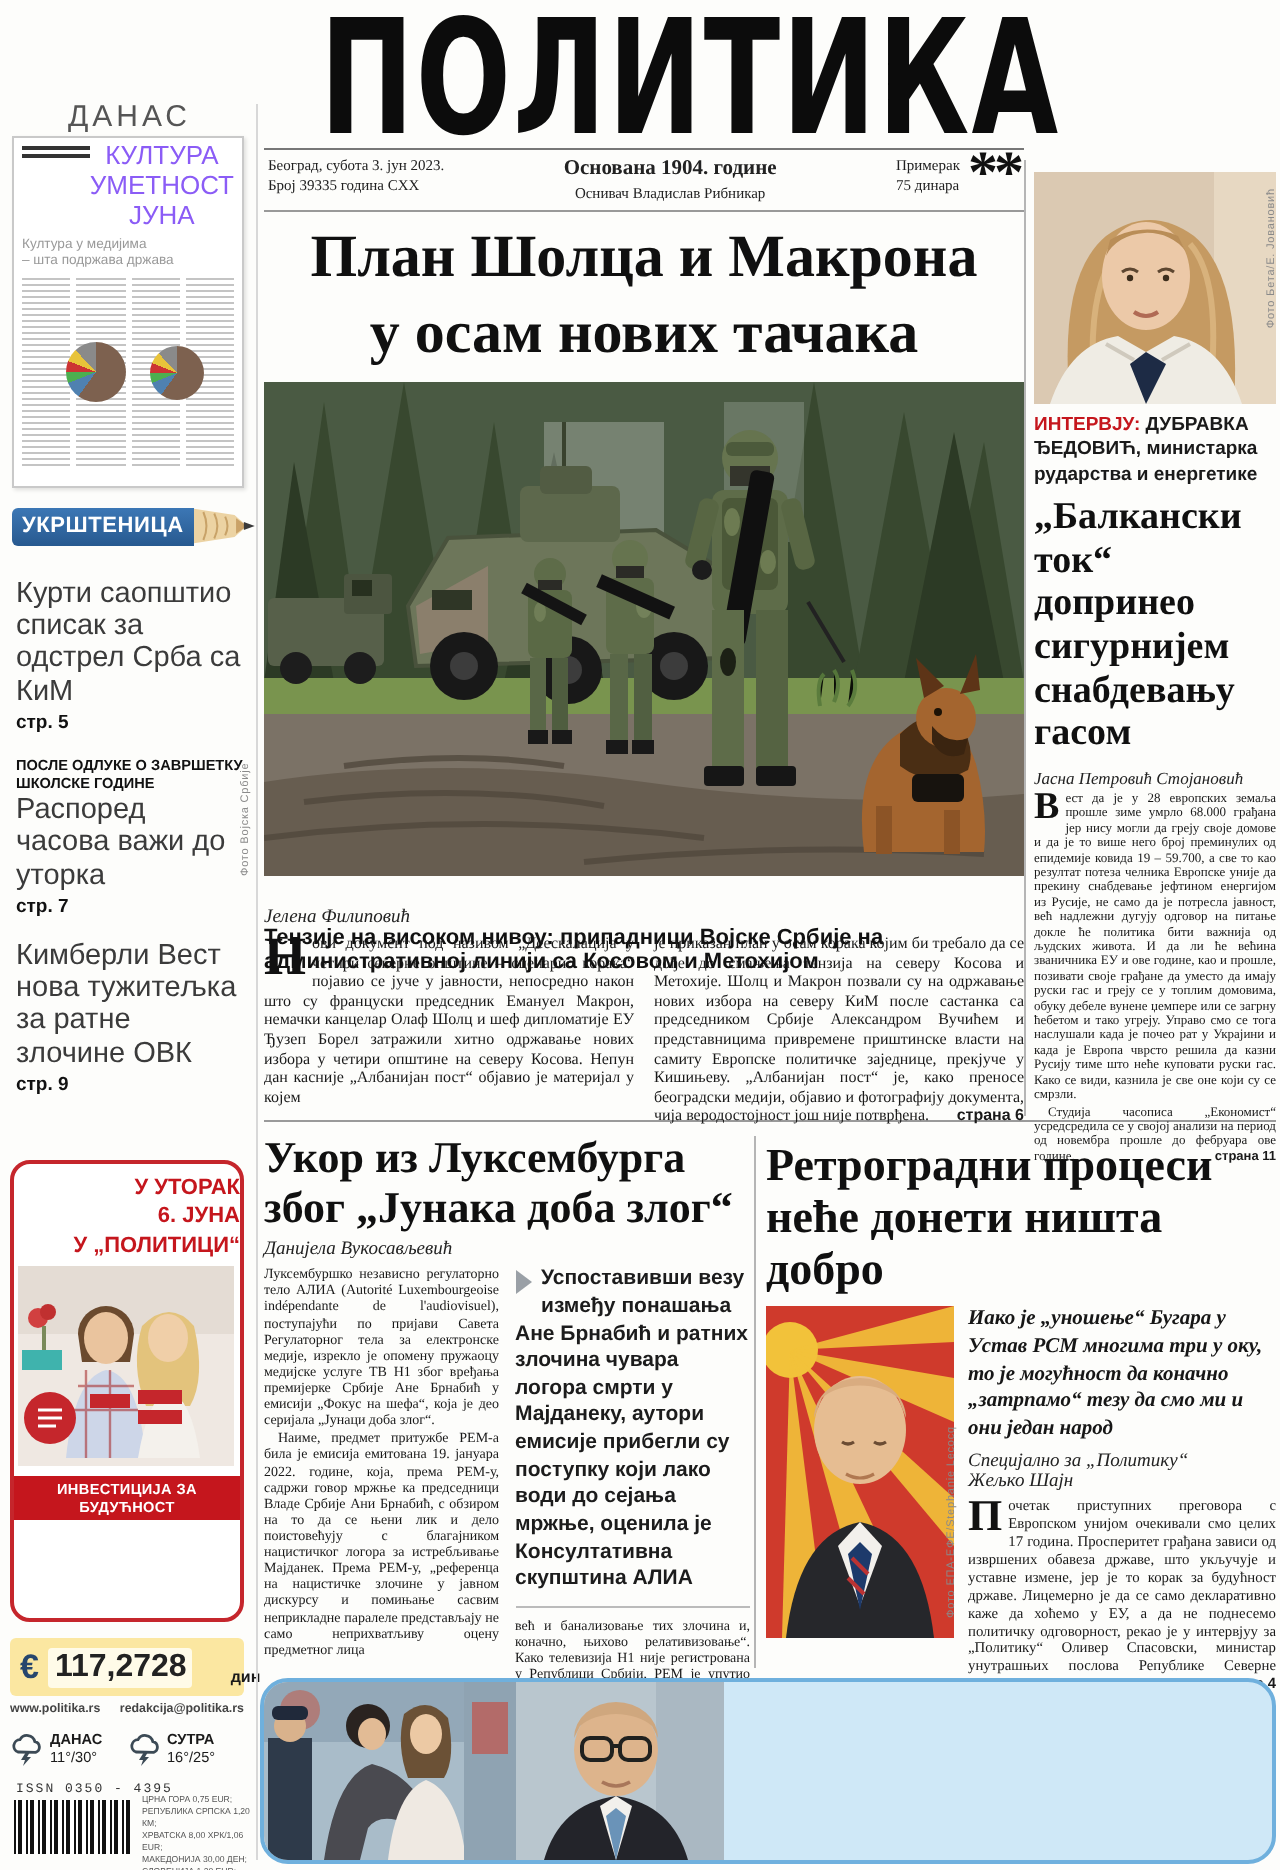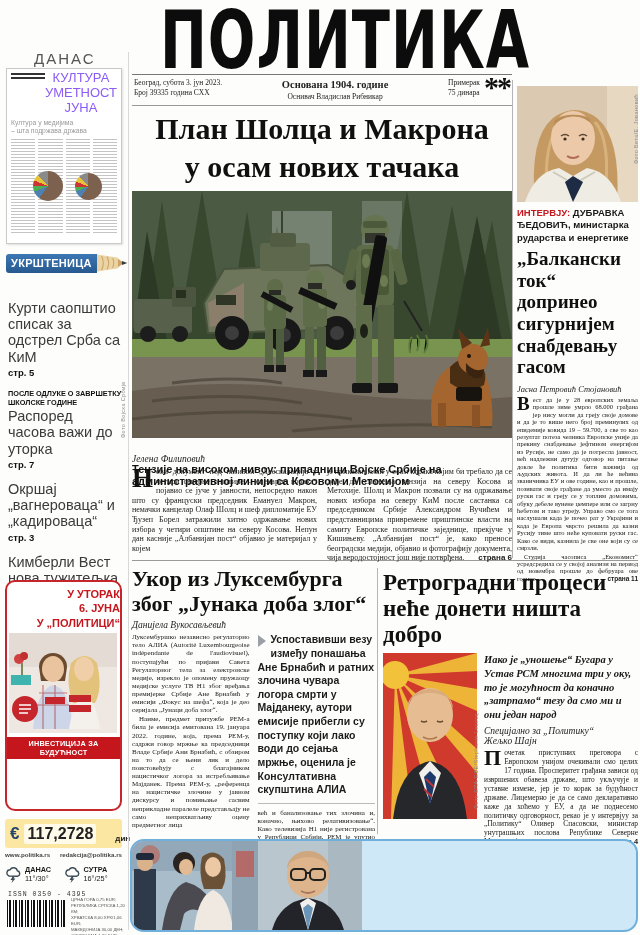--- a/index.html
+++ b/index.html
@@ -64,21 +64,21 @@
   .pv-blue{text-align:center;color:#8b5cf6;font-size:13px;line-height:1.15;margin-top:-2px}
   .pv-sub{color:#9a9a9a;font-size:6.8px;line-height:1.2;margin-top:3px}
   .fcols{display:flex;gap:3px;margin-top:4px}
   .fline{flex:1;height:96px;background:repeating-linear-gradient(to bottom,#c4c4c4 0 1px,transparent 1px 3px)}
   .pie{border-radius:50%;position:absolute;
        background:conic-gradient(#7d614f 0 60%,#4f81b0 60% 69%,#4caf50 69% 75%,#cc3333 75% 81%,#e8c33a 81% 88%,#8a8a8a 88% 100%)}
   .mini-mast{height:8px;width:34px;background:repeating-linear-gradient(to bottom,#333 0 2px,transparent 2px 4px)}
   .xword{left:6px;top:252px;width:122px;height:22px;display:flex;align-items:center}
   .xword-band{background:linear-gradient(#3c77b5,#27598f);color:#fff;font-weight:bold;font-size:11px;
               padding:3px 5px 4px;border-radius:3px 0 0 3px;letter-spacing:.3px}
-  .rail-items{left:8px;top:300px;width:114px}
+  .rail-items{left:8px;top:289px;width:114px}
   .item{margin-bottom:11px}
   .item-kick{font-size:7.3px;font-weight:bold;color:#111;line-height:1.25;margin-bottom:1px}
   .item-title{font-size:14.5px;line-height:1.12;color:#3b3b3b}
   .item-page{font-size:9.5px;font-weight:bold;margin-top:2px;color:#111}
   
   .promo{left:5px;top:580px;width:117px;height:231px;border:2.5px solid #c5262c;border-radius:10px;
          box-sizing:border-box;background:#fff;overflow:hidden}
   .promo-when{color:#c5161d;font-weight:bold;font-size:11px;text-align:right;line-height:1.3;margin-top:5px}
   .promo-banner{background:#c5161d;color:#fff;font-weight:bold;font-size:7.3px;text-align:center;
                 padding:2px 0;letter-spacing:.2px}
@@ -169,24 +169,20 @@
 
 <div class="abs rail-items">
   <div class="item">
     <div class="item-title">Курти саопштио списак за одстрел Срба са КиМ</div>
     <div class="item-page">стр. 5</div>
   </div>
   <div class="item">
     <div class="item-kick">ПОСЛЕ ОДЛУКЕ О ЗАВРШЕТКУ ШКОЛСКЕ ГОДИНЕ</div>
     <div class="item-title">Распоред часова важи до уторка</div>
     <div class="item-page">стр. 7</div>
-  </div>
-  <div class="item">
-    <div class="item-title">Окршај „вагнероваца“ и „кадироваца“</div>
-    <div class="item-page">стр. 3</div>
   </div>
   <div class="item">
     <div class="item-title">Кимберли Вест нова тужитељка за ратне злочине ОВК</div>
     <div class="item-page">стр. 9</div>
   </div>
 </div>
 
 <div class="abs promo">
   <div class="promo-when pre">У УТОРАК
 6. ЈУНА

